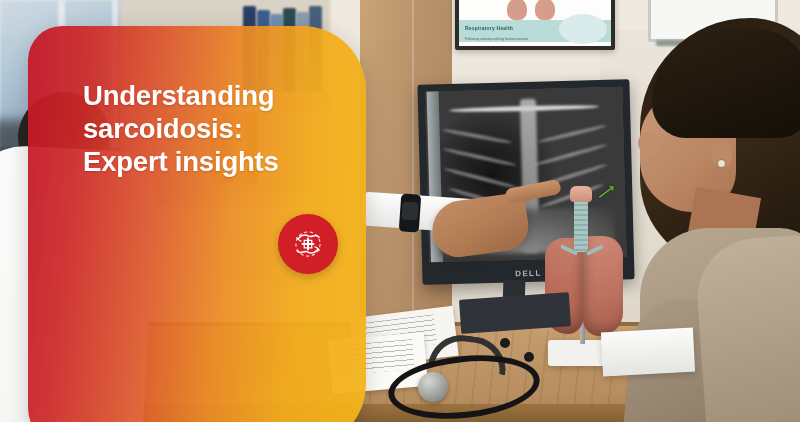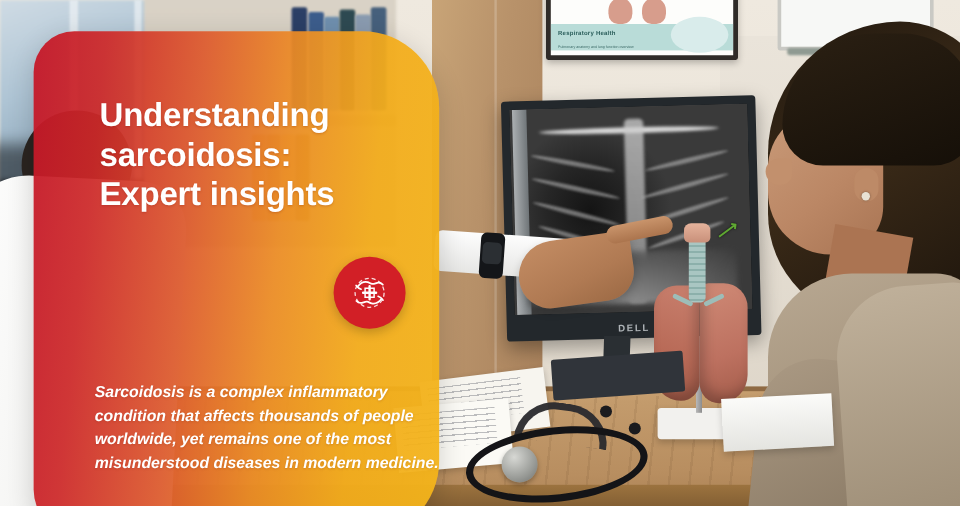--- a/index.html
+++ b/index.html
@@ -334,16 +334,15 @@
         <circle cx="24" cy="24" r="14.5" fill="none" stroke="#fff" stroke-width="1.3" stroke-dasharray="4 3" opacity=".85"></circle>
         <path d="M24 17.5v13M17.5 24h13" stroke="#fff" stroke-width="2.4" stroke-linecap="round" fill="none"></path>
         <path d="M19.5 19.5h9v9h-9z" fill="none" stroke="#fff" stroke-width="1.5"></path>
         <path d="M12 18c2.6-3.4 6.6-5.4 10-4.6 1.6.4 3 1.5 4.6 1.7 1.8.2 3.3-.7 5-1.1 2.2-.5 4.2.3 5.6 1.8" fill="none" stroke="#fff" stroke-width="1.8" stroke-linecap="round"></path>
         <path d="M10.5 16.6c1.2 1.6 2.8 3.2 5 3.9" fill="none" stroke="#fff" stroke-width="1.6" stroke-linecap="round"></path>
         <path d="M36 30c-2.6 3.4-6.6 5.4-10 4.6-1.6-.4-3-1.5-4.6-1.7-1.8-.2-3.3.7-5 1.1-2.2.5-4.2-.3-5.6-1.8" fill="none" stroke="#fff" stroke-width="1.8" stroke-linecap="round"></path>
         <path d="M37.5 31.4c-1.2-1.6-2.8-3.2-5-3.9" fill="none" stroke="#fff" stroke-width="1.6" stroke-linecap="round"></path>
       </svg>
     </div>
 
-    <div class="panel-body">Sarcoidosis is a complex inflammatory condition that affects thousands of people worldwide, yet remains one of the most misunderstood diseases in modern medicine.</div>
   </div>
 
 </div>
 
 </body></html>

